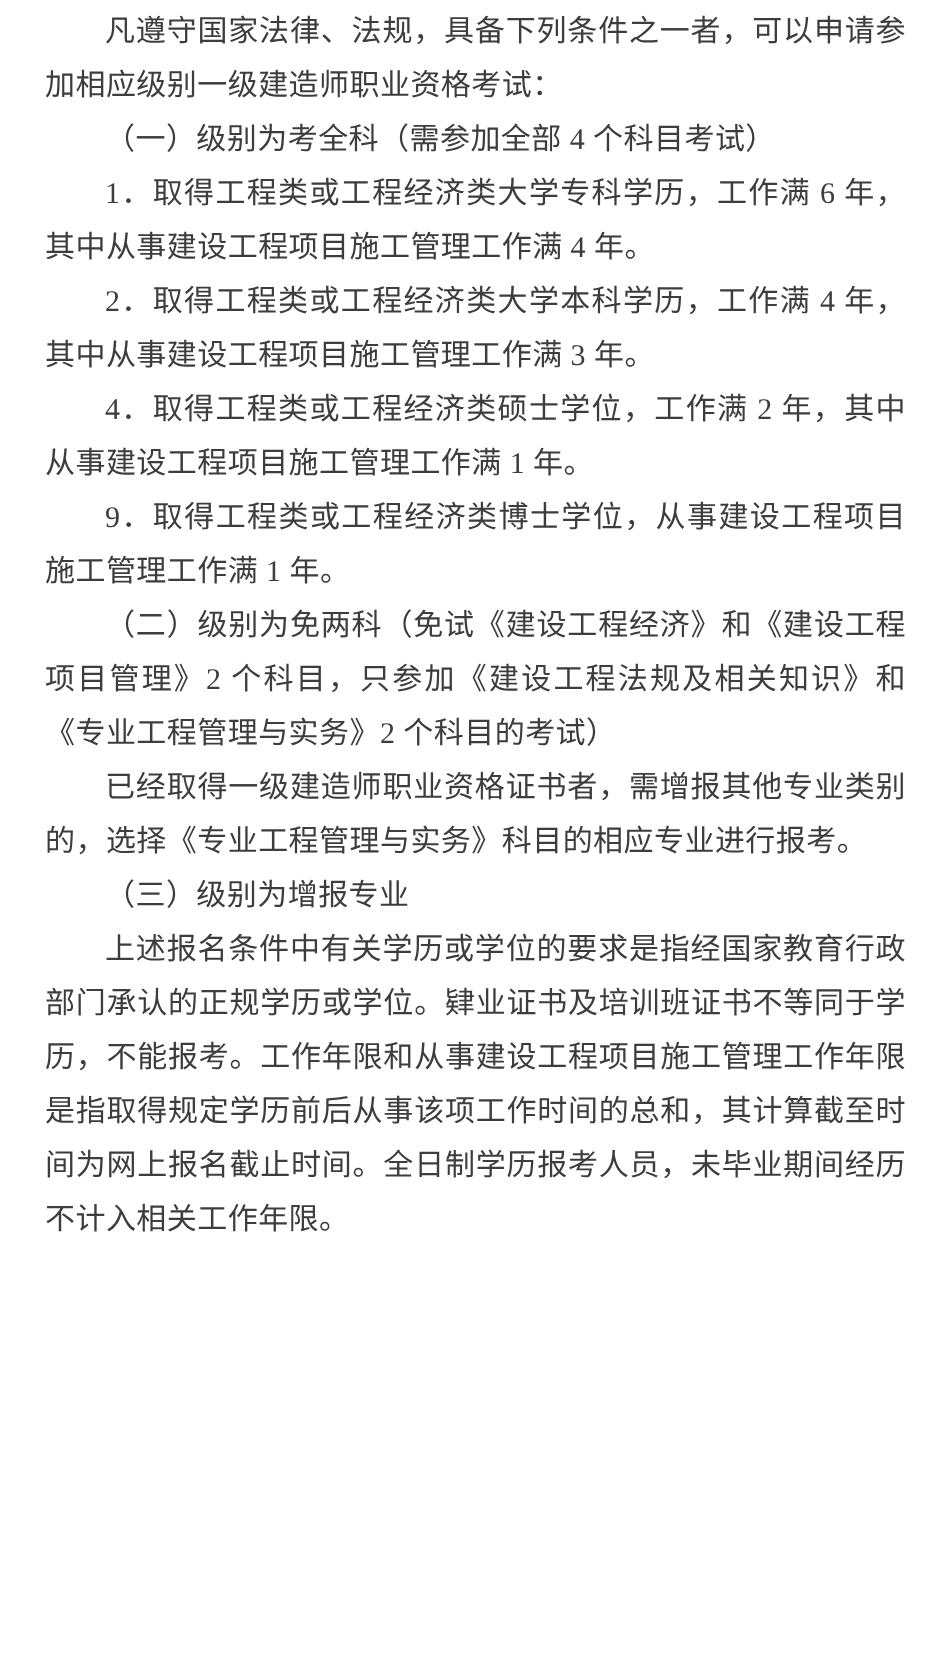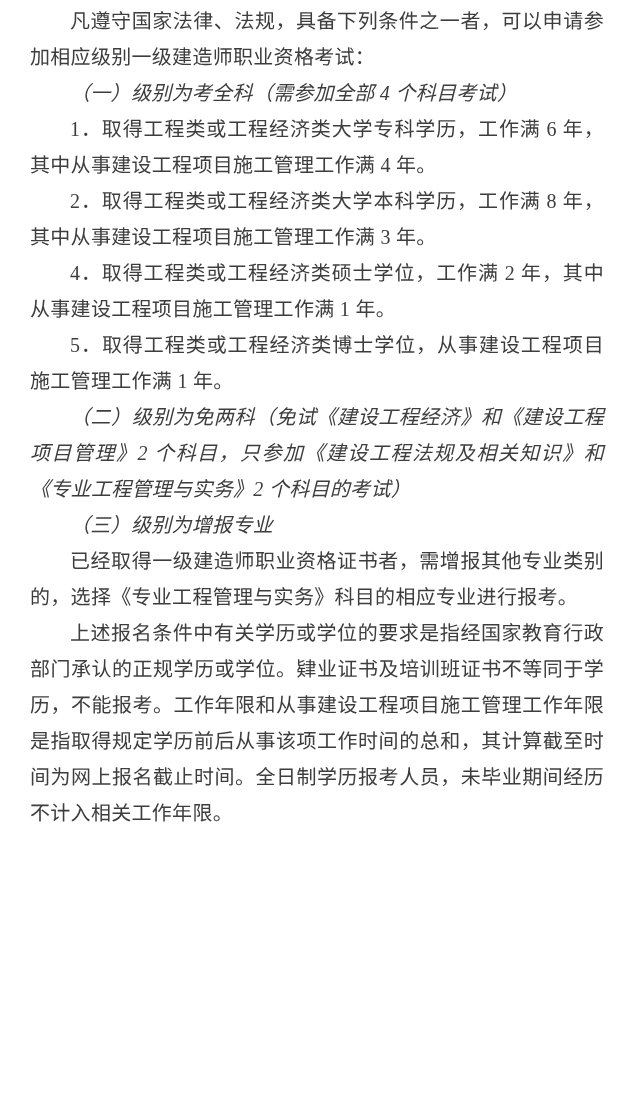--- a/index.html
+++ b/index.html
@@ -25,32 +25,31 @@
     font-size: 20px;
     line-height: 36px;
     color: #3d3d3d;
     text-align: justify;
     text-indent: 2em;
     word-break: break-all;
     letter-spacing: 0.3px;
   }
   p.heading-para {
     
-    font-style: italic;
   }
 </style>
 </head>
 <body>
 
 <div class="page">
   <div class="doc-body" id="doc-body" style="color: rgb(61, 61, 61);">
       <p class="para body-para">凡遵守国家法律、法规，具备下列条件之一者，可以申请参加相应级别一级建造师职业资格考试：</p>
       <p class="para heading-para">（一）级别为考全科（需参加全部 4 个科目考试）</p>
       <p class="para body-para">1．取得工程类或工程经济类大学专科学历，工作满 6 年，其中从事建设工程项目施工管理工作满 4 年。</p>
-      <p class="para body-para">2．取得工程类或工程经济类大学本科学历，工作满 8 年，其中从事建设工程项目施工管理工作满 3 年。</p>
+      <p class="para body-para">2．取得工程类或工程经济类大学本科学历，工作满 4 年，其中从事建设工程项目施工管理工作满 3 年。</p>
       <p class="para body-para">4．取得工程类或工程经济类硕士学位，工作满 2 年，其中从事建设工程项目施工管理工作满 1 年。</p>
-      <p class="para body-para">5．取得工程类或工程经济类博士学位，从事建设工程项目施工管理工作满 1 年。</p>
+      <p class="para body-para">9．取得工程类或工程经济类博士学位，从事建设工程项目施工管理工作满 1 年。</p>
       <p class="para heading-para">（二）级别为免两科（免试《建设工程经济》和《建设工程项目管理》2 个科目，只参加《建设工程法规及相关知识》和《专业工程管理与实务》2 个科目的考试）</p>
+      <p class="para body-para">已经取得一级建造师职业资格证书者，需增报其他专业类别的，选择《专业工程管理与实务》科目的相应专业进行报考。</p>
       <p class="para heading-para">（三）级别为增报专业</p>
-      <p class="para body-para">已经取得一级建造师职业资格证书者，需增报其他专业类别的，选择《专业工程管理与实务》科目的相应专业进行报考。</p>
       <p class="para body-para">上述报名条件中有关学历或学位的要求是指经国家教育行政部门承认的正规学历或学位。肄业证书及培训班证书不等同于学历，不能报考。工作年限和从事建设工程项目施工管理工作年限是指取得规定学历前后从事该项工作时间的总和，其计算截至时间为网上报名截止时间。全日制学历报考人员，未毕业期间经历不计入相关工作年限。</p>
     </div>
 </div>
 
 </body></html>

